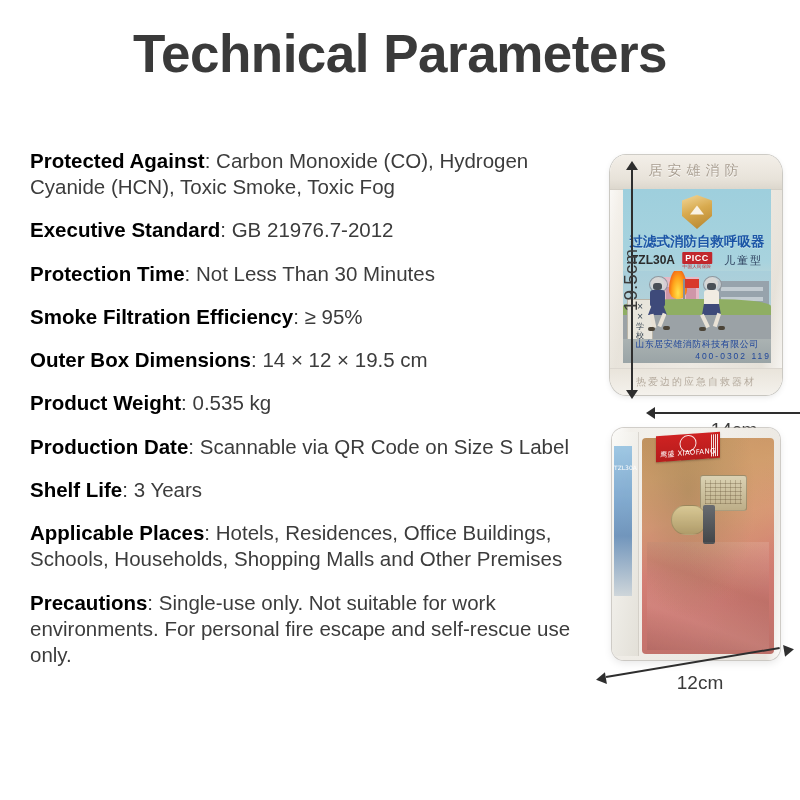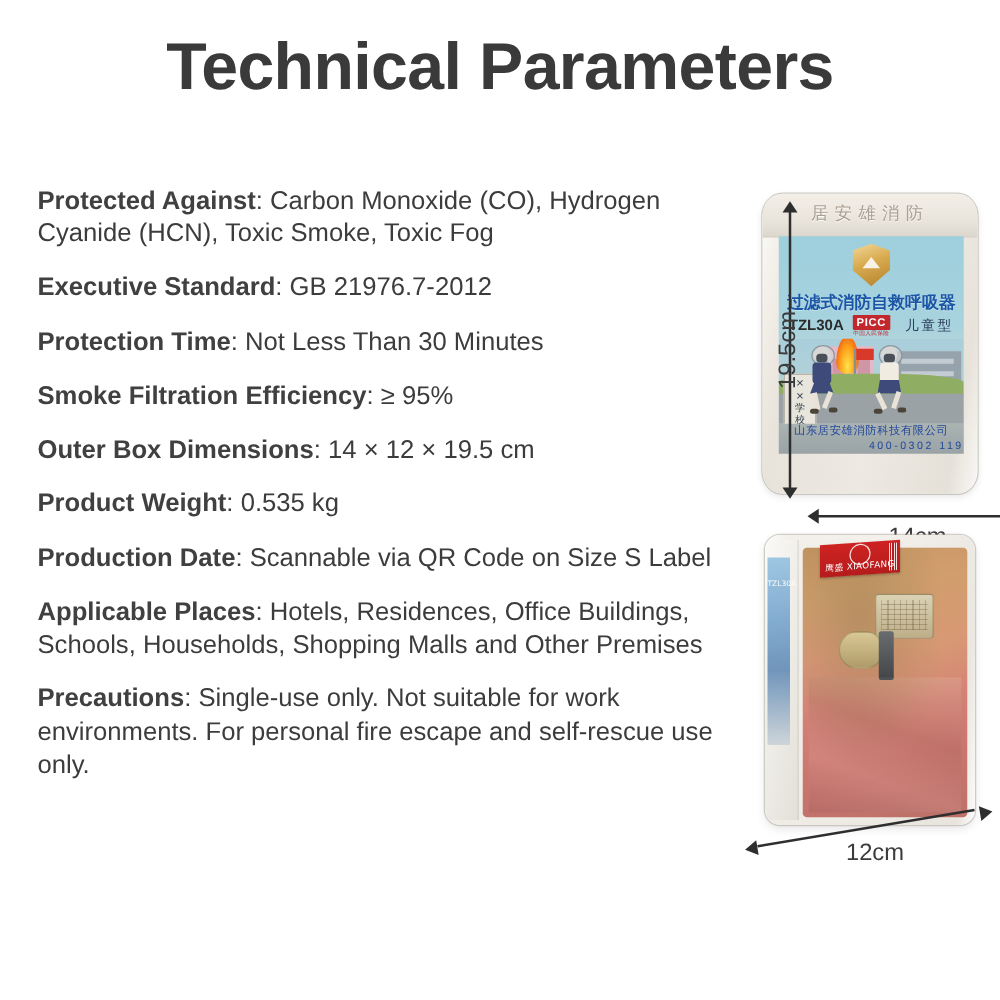--- a/index.html
+++ b/index.html
@@ -17,21 +17,21 @@
     line-height:1.05;
   }
 
   
   .specs{
     position:absolute;left:30px;top:148px;width:556px;
   }
   .spec{
     font-size:20.5px;line-height:1.28;color:#3c3c3c;margin-bottom:17px;
   }
-  .spec .k{font-weight:bold;color:#404040;}
+  .spec .k{font-weight:bold;color:#000000;}
   .spec .v{font-weight:normal;}
 
   
   .img-col{position:absolute;left:572px;top:150px;width:228px;height:580px;}
 
   
   .box1-wrap{position:absolute;left:38px;top:5px;width:172px;height:240px;}
   .box1{
     position:absolute;inset:0;
     border-radius:16px/18px;
@@ -292,20 +292,23 @@
     </div>
 
     <div class="spec">
       <span class="k">Product Weight</span><span class="v">: </span><span class="v">0.535 kg</span>
     </div>
 
     <div class="spec">
       <span class="k">Production Date</span><span class="v">: </span><span class="v">Scannable via QR Code on Size S Label</span>
     </div>
 
+    <div class="spec">
+      <span class="k">Shelf Life</span><span class="v">: </span><span class="v">3 Years</span>
+    </div>
 
     <div class="spec">
       <span class="k">Applicable Places</span><span class="v">: </span><span class="v">Hotels, Residences, Office Buildings, Schools, Households, Shopping Malls and Other Premises</span>
     </div>
 
     <div class="spec">
       <span class="k">Precautions</span><span class="v">: </span><span class="v">Single-use only. Not suitable for work environments. For personal fire escape and self-rescue use only.</span>
     </div>
 
   </div>
@@ -365,20 +368,23 @@
               <div class="leg r"></div>
               <div class="shoe l"></div>
               <div class="shoe r"></div>
             </div>
           </div>
 
           <div class="lbl-company">山东居安雄消防科技有限公司</div>
           <div class="lbl-phone">400-0302 119</div>
         </div>
 
+        <div class="foot">
+          <div class="foot-text">热爱边的应急自救器材</div>
+        </div>
       </div>
 
       <div class="dim-v">
         <div class="ar up"></div>
         <div class="line"></div>
         <div class="ar dn"></div>
         <div class="txt">19.5cm</div>
       </div>
 
       <div class="dim-h">

